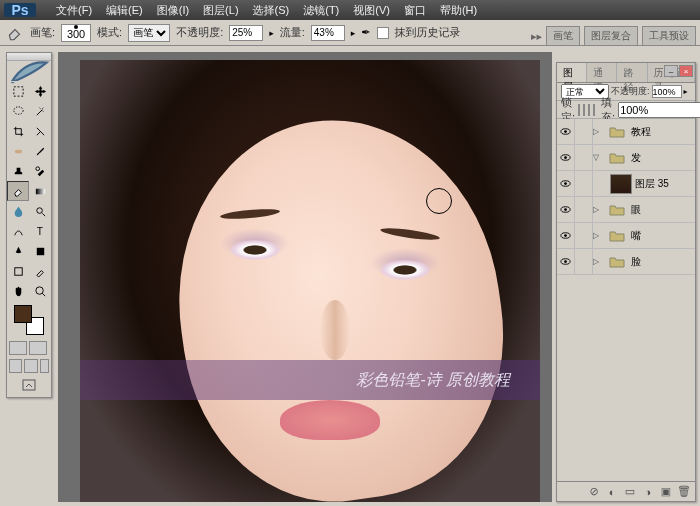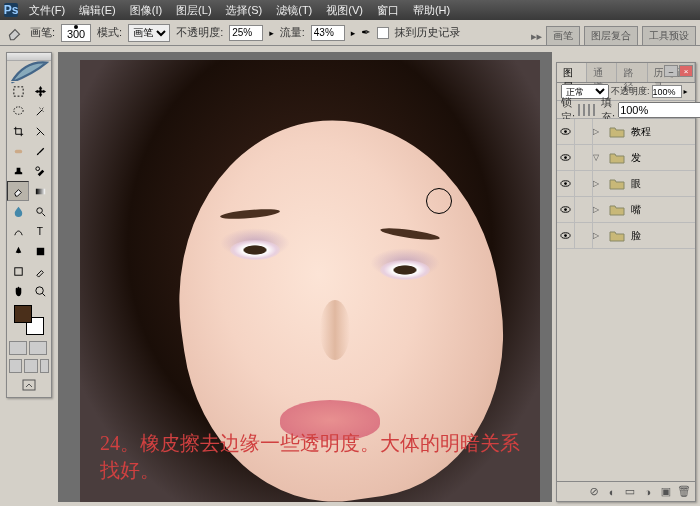--- a/index.html
+++ b/index.html
@@ -1,19 +1,19 @@
 <!DOCTYPE html>
 <html><head>
 <meta charset="utf-8">
 <style>
 *{margin:0;padding:0;box-sizing:border-box;font-family:"Microsoft YaHei",SimSun,sans-serif;font-size:11px;user-select:none}
 body{background:#d4d0c8;width:700px;height:506px;overflow:hidden;position:relative}
 .menubar{background:linear-gradient(#5a5a5a,#3a3a3a);height:20px;display:flex;align-items:center;padding:0 4px;color:#eee;gap:2px}
 .menubar .mi{padding:2px 6px;cursor:pointer}
-.ps-icon{width:14px;height:14px;background:#1a3c5c;border-radius:2px;margin-right:3px;display:inline-flex;align-items:center;justify-content:center;color:#9cf;font-size:12px;font-weight:bold}
+.ps-icon{width:32px;height:14px;background:#1a3c5c;border-radius:2px;margin-right:12px;display:inline-flex;align-items:center;justify-content:center;color:#9cf;font-size:14px;font-weight:bold}
 .optbar{background:#d4d0c8;height:26px;border-bottom:1px solid #888;display:flex;align-items:center;padding:0 6px;gap:6px}
 .optbar .lbl{color:#333}
 .optbar input[type=text]{width:34px;height:16px;font-size:10px;border:1px solid #888;padding:0 2px}
 .optbar select{height:18px;font-size:10px;border:1px solid #888}
 .brush-prev{width:30px;height:18px;border:1px solid #888;background:#fff;display:flex;flex-direction:column;align-items:center;justify-content:center;font-size:8px;line-height:1}
 .brush-dot{width:4px;height:4px;background:#000;border-radius:50%}
 .checkbox{width:12px;height:12px;border:1px solid #888;background:#fff;display:inline-block}
 .palette-tabs{position:absolute;right:4px;top:26px;display:flex;gap:4px;height:20px;align-items:center}
 .ptab{background:#c0beb8;border:1px solid #888;padding:2px 6px;font-size:10px;color:#555}
 .toolbox{position:absolute;left:6px;top:52px;width:46px;background:#d4d0c8;border:1px solid #888;box-shadow:1px 1px 2px rgba(0,0,0,.3)}
@@ -280,21 +280,21 @@
       <div class="brow l"></div>
         <div class="brow r"></div>
       <div class="eyeshadow l"></div>
         <div class="eyeshadow r"></div>
       <div class="eye l"></div>
         <div class="eye r"></div>
       <div class="nose"></div>
       <div class="lips"></div>
     </div>
     <div class="cursor-circle"></div>
-    <div class="instruction">24。橡皮擦去边缘一些透明度。大体的明暗关系找好。</div>
+    <div class="watermark">彩色铅笔-诗 原创教程</div>
   </div>
 </div>
 
 <div class="layers-panel">
   <div class="win-btns">
     <div class="win-btn">–</div>
     <div class="win-btn" style="background:#d66;color:#fff">×</div>
   </div>
   <div class="lp-tabs">
     <div class="lp-tab active">图层</div>
@@ -353,20 +353,32 @@
         <span class="lr-name">发</span>
       </div>
       <div class="layer-row">
         <span class="lr-eye">
           <svg viewBox="0 0 12 12">
             <ellipse cx="6" cy="6" rx="5" ry="3" fill="none" stroke="#000"></ellipse>
             <circle cx="6" cy="6" r="1.5" fill="#000"></circle>
           </svg>
         </span>
         <span class="lr-link"></span>
+        <span style="width:14px"></span>
+        <span class="lr-thumb" style="background:linear-gradient(#3a2818,#2a1810)"></span>
+        <span class="lr-name">图层 35</span>
+      </div>
+      <div class="layer-row">
+        <span class="lr-eye">
+          <svg viewBox="0 0 12 12">
+            <ellipse cx="6" cy="6" rx="5" ry="3" fill="none" stroke="#000"></ellipse>
+            <circle cx="6" cy="6" r="1.5" fill="#000"></circle>
+          </svg>
+        </span>
+        <span class="lr-link"></span>
         <span class="lr-arrow">▷</span>
         <span class="lr-thumb folder">
           <svg width="16" height="14" viewBox="0 0 16 14">
             <path d="M1 3h5l1 2h8v7H1z" fill="#c8b878" stroke="#886"></path>
           </svg>
         </span>
         <span class="lr-name">眼</span>
       </div>
       <div class="layer-row">
         <span class="lr-eye">

